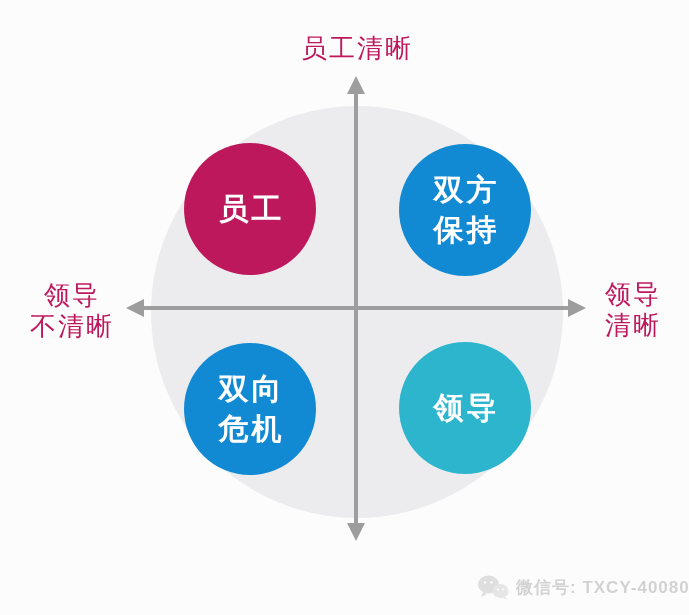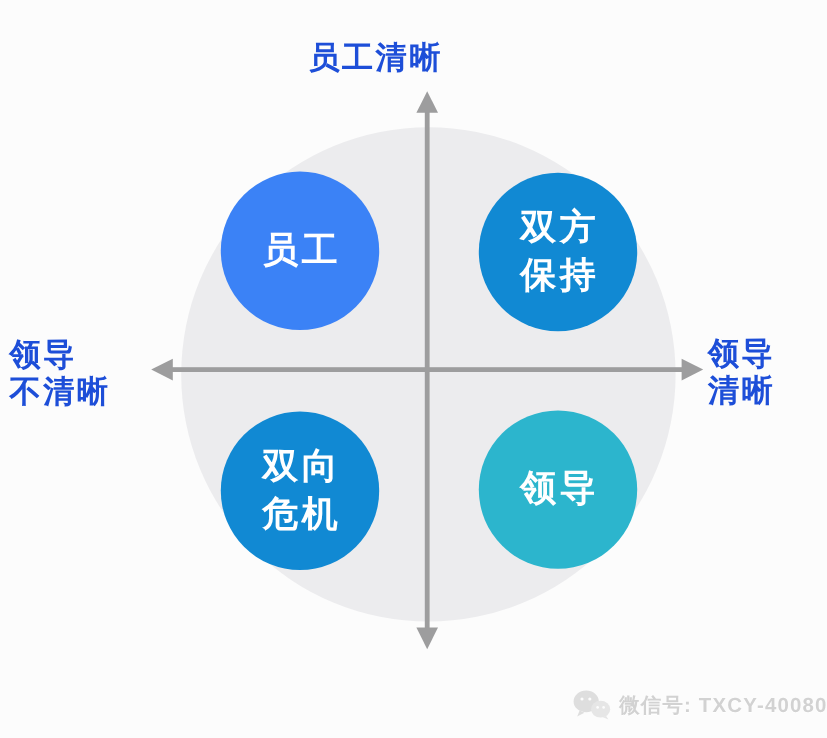--- a/index.html
+++ b/index.html
@@ -49,24 +49,25 @@
   }
   .arrow-right {
     left: 568px; top: 299px;
     border-top: 9px solid transparent;
     border-bottom: 9px solid transparent;
     border-left: 18px solid #9d9d9e;
   }
   
   .axis-label {
     position: absolute;
-    color: #1d4ed8;
+    color: #be185d;
     font-size: 26px;
-    font-weight: 700;
+    font-weight: 400;
     letter-spacing: 2px;
+    text-align: center;
     white-space: nowrap;
     line-height: 31px;
   }
   .label-top    { left: 257px; top: 33px;  width: 200px; }
   .label-bottom { left: 232px; top: 549px; width: 250px; }
   .label-left   { left: 8px;   top: 280px; width: 128px; }
   .label-right  { left: 590px; top: 279px; width: 86px;  }
   
   .q-circle {
     position: absolute;
@@ -124,21 +125,21 @@
   <div class="axis-label label-top">员工清晰</div>
   <div class="axis-label label-left">
     <div>领导</div>
     <div>不清晰</div>
   </div>
   <div class="axis-label label-right">
     <div>领导</div>
     <div>清晰</div>
   </div>
 
-  <div class="q-circle q-tl" style="background: #3b82f6;">
+  <div class="q-circle q-tl" style="background: #be185d;">
     <div class="q-line">员工</div>
   </div>
   <div class="q-circle q-bl" style="background: rgb(17, 137, 211);">
     <div class="q-line">双向</div>
     <div class="q-line">危机</div>
   </div>
   <div class="q-circle q-tr" style="background: rgb(17, 137, 211);">
     <div class="q-line">双方</div>
     <div class="q-line">保持</div>
   </div>

